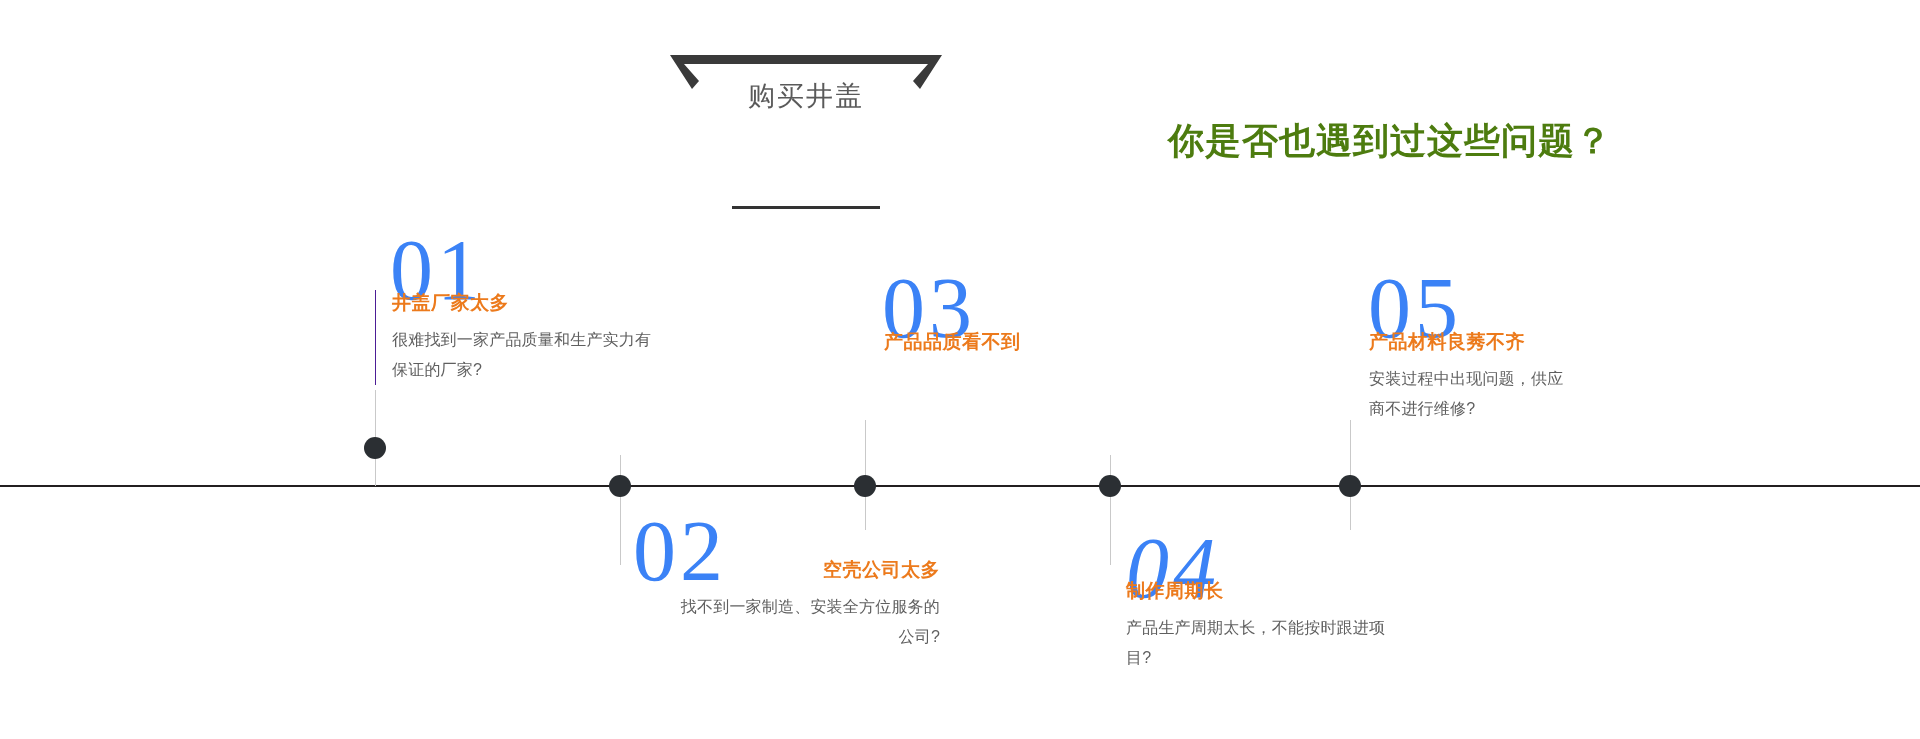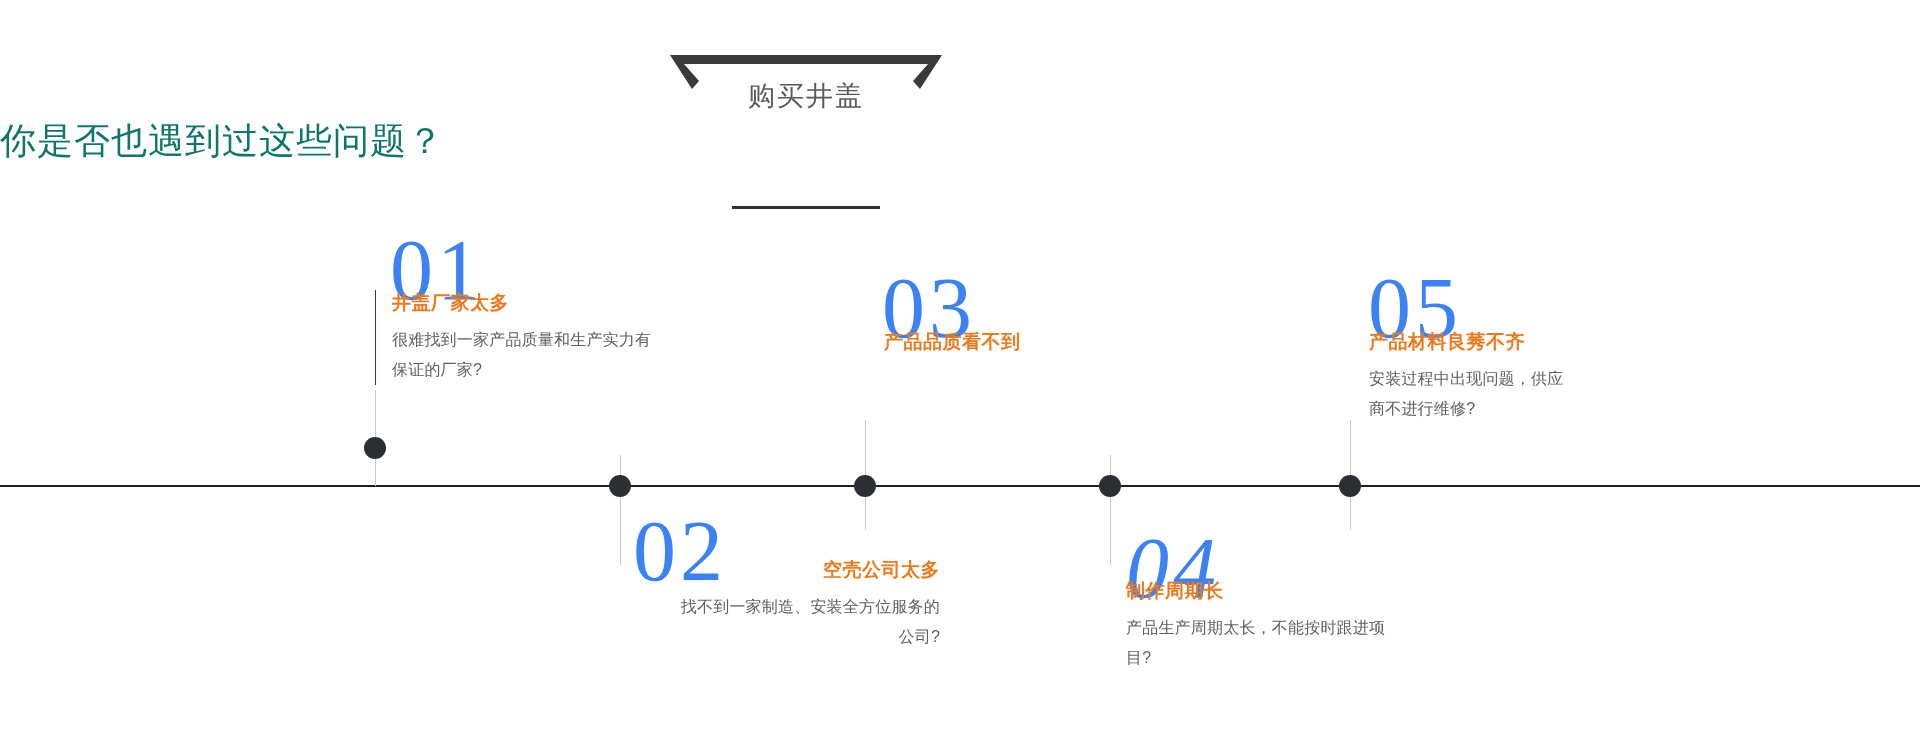--- a/index.html
+++ b/index.html
@@ -30,25 +30,25 @@
     text-align:center;
     font-size:27px;
     line-height:34px;
     color:#5a5a5a;
     letter-spacing:2px;
     font-weight:400;
   }
   .maintitle {
     position:absolute;
     left:0; right:0; top:118px;
-    text-align:left;
+    text-align:right;
     font-size:36px;
     line-height:46px;
-    color:#0f766e;
-    font-weight:normal;
+    color:#4d7c0f;
+    font-weight:bold;
     letter-spacing:1px;
   }
   .title-rule {
     position:absolute;
     left:50%; top:206px;
     transform:translateX(-50%);
     width:148px; height:3px;
     background:#333333;
   }
 

